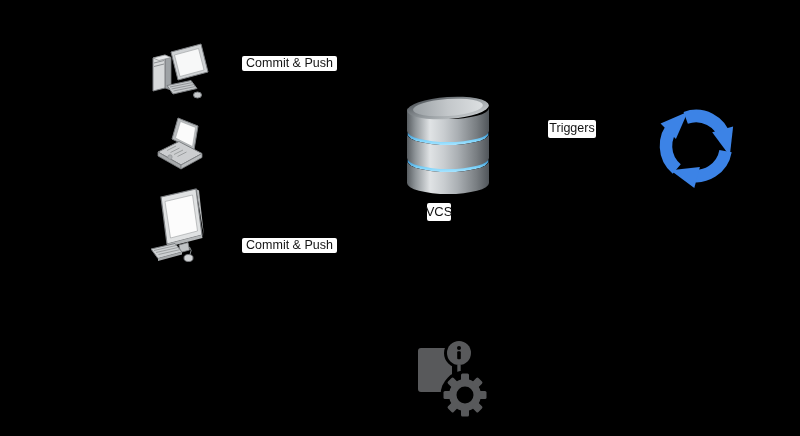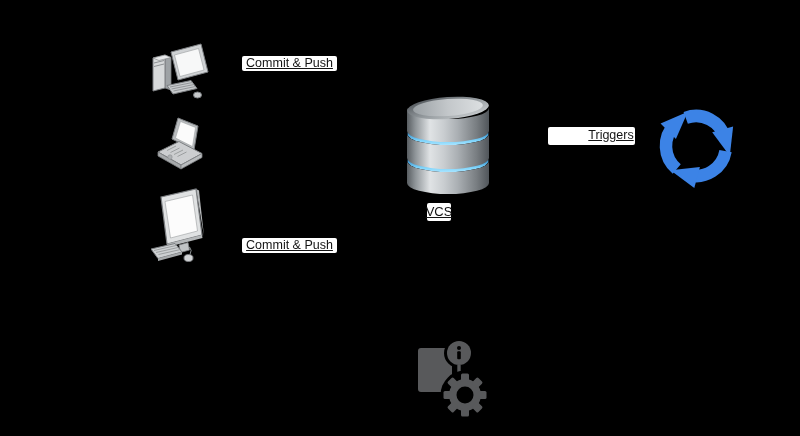--- a/index.html
+++ b/index.html
@@ -5,26 +5,26 @@
   html,body{margin:0;padding:0;background:#000;}
   .canvas{
     position:relative;width:800px;height:436px;background:#000000;overflow:hidden;
     font-family:"Liberation Sans",sans-serif;
   }
   .node{position:absolute;}
   .label{
     position:absolute;background:#ffffff;color:#141414;
     display:flex;align-items:center;justify-content:center;
     font-family:"Liberation Sans",sans-serif;font-size:12.5px;line-height:1.1;
-    border-radius:2px;white-space:nowrap;text-decoration:underline;
+    border-radius:2px;white-space:nowrap;
   }
   #label-commit-top   {left:242px;top:56px; width:95px;height:15px;}
   #label-commit-bottom{left:242px;top:238px;width:95px;height:15px;}
   #label-vcs          {left:427px;top:203px;width:24px;height:18px;font-size:13px;}
-  #label-triggers     {left:548px;top:127px;width:48px;height:18px;padding-left:39px;}
+  #label-triggers     {left:548px;top:120px;width:48px;height:18px;}
   #icon-desktop{left:150px;top:43px;width:62px;height:58px;}
   #icon-laptop {left:155px;top:117px;width:52px;height:56px;}
   #icon-monitor{left:151px;top:187px;width:64px;height:78px;}
   #icon-db     {left:402px;top:94px;width:92px;height:104px;}
   #icon-cycle  {left:640px;top:96px;width:112px;height:100px;}
   #icon-build  {left:410px;top:338px;width:84px;height:84px;}
   svg{display:block;width:100%;height:100%;}
 </style>
 </head>
 <body>

